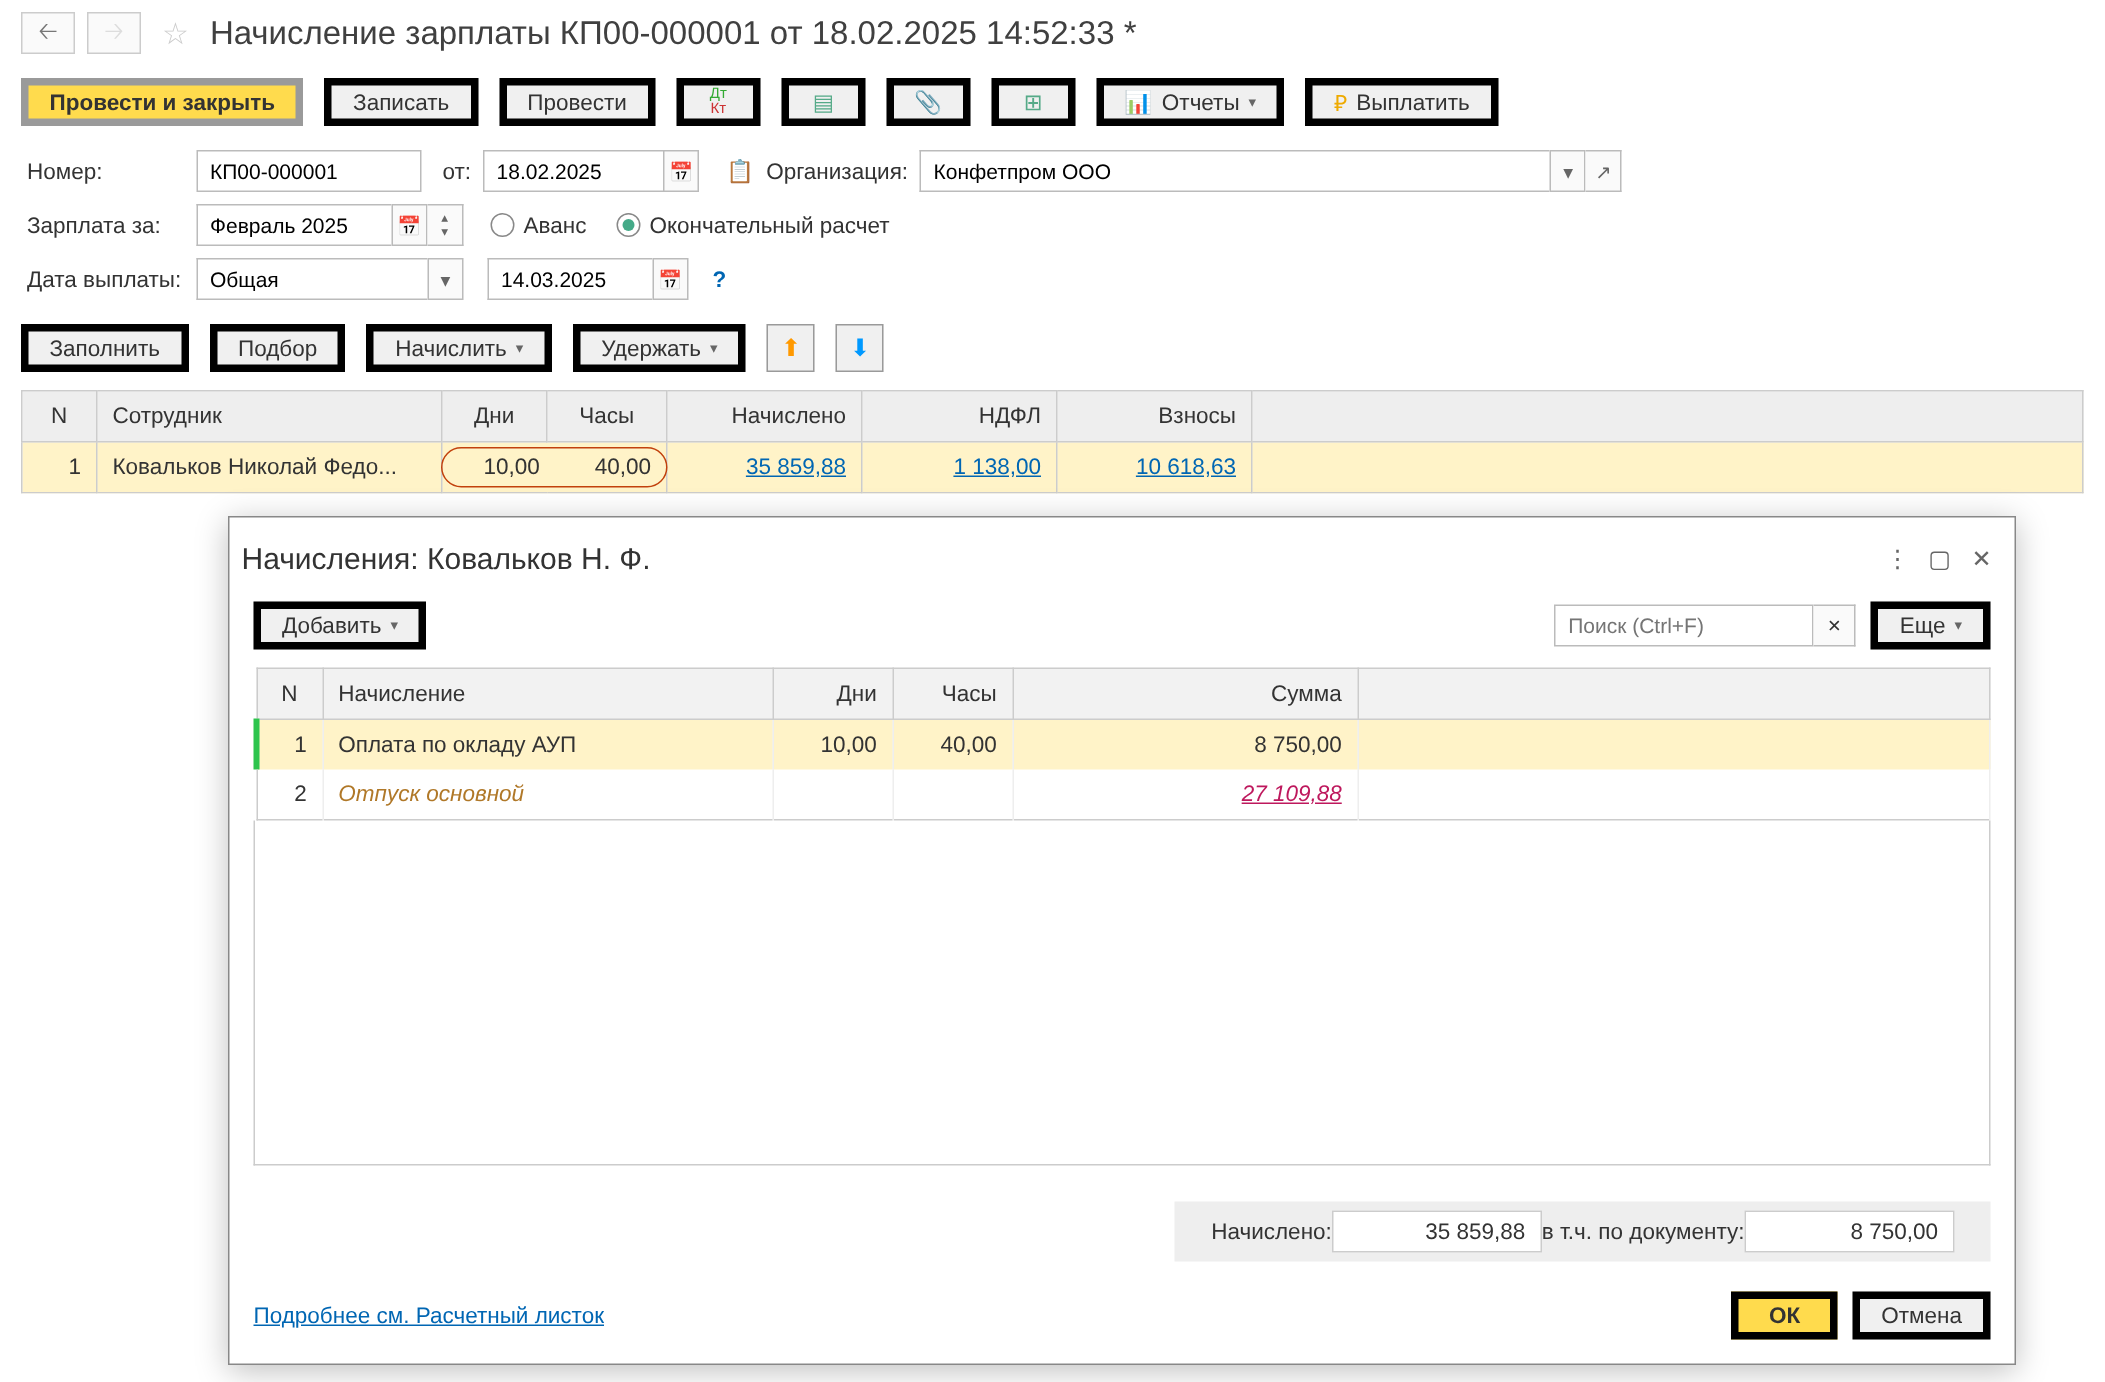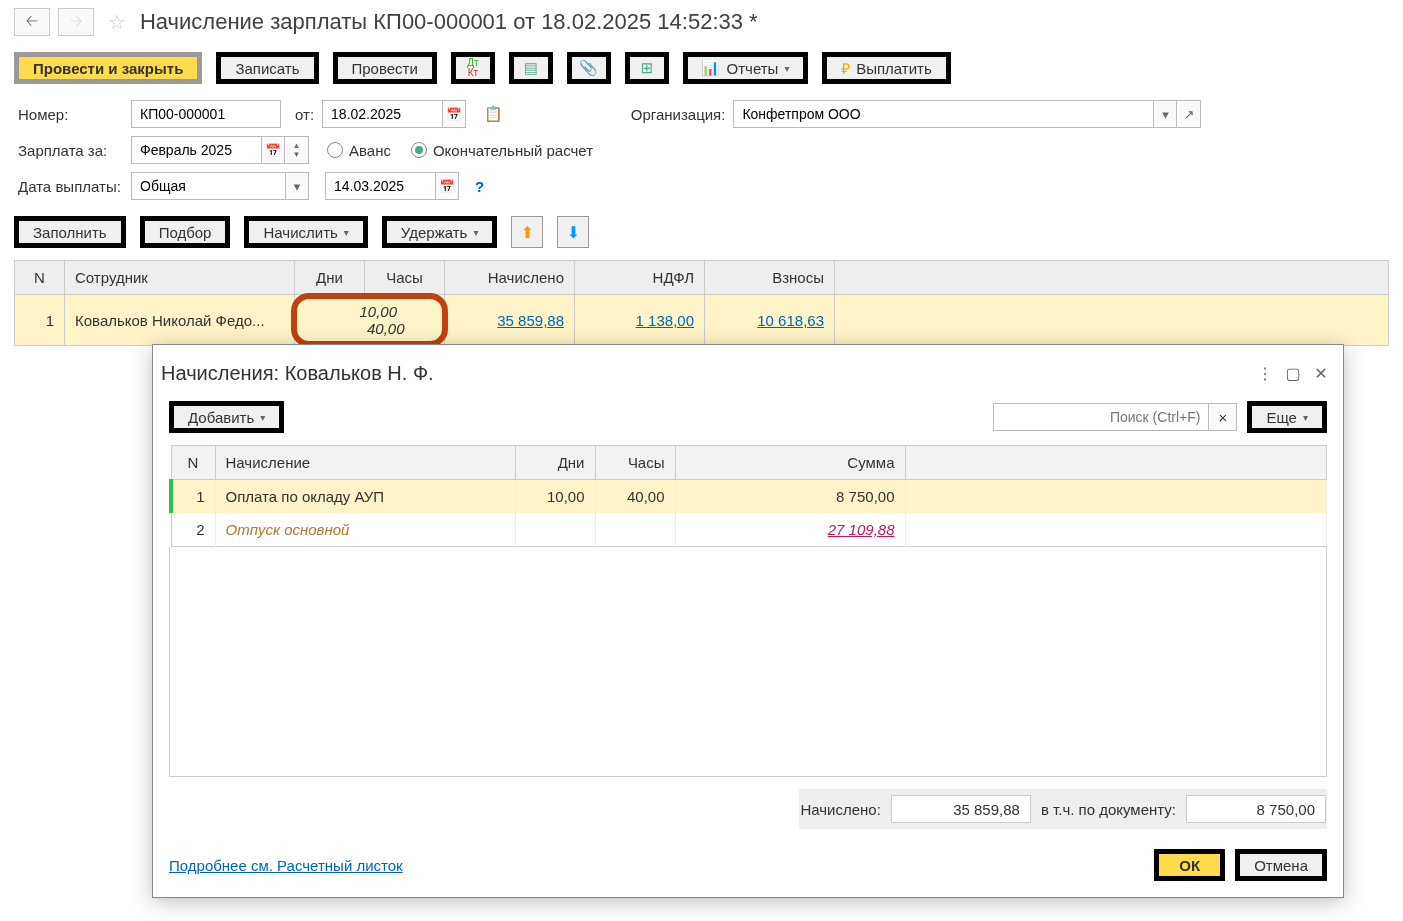--- a/index.html
+++ b/index.html
@@ -53,21 +53,21 @@
   align-items: center;
   gap: 6px;
   cursor: pointer;
 }
 .btn-primary {
   background: #ffdb4d;
   border-color: #9a9a9a;
   font-weight: bold;
 }
 .btn-icon {
-  width: 44px;
+  width: 56px;
   padding: 0;
   justify-content: center;
 }
 .dropdown-arrow {
   font-size: 10px;
   color: #666;
 }
 .form-row {
   display: flex;
   align-items: center;
@@ -138,26 +138,25 @@
 }
 .main-table th.r, .main-table td.r { text-align: right; }
 .main-table th.c, .main-table td.c { text-align: center; }
 .main-table tr.sel td {
   background: #fff3c8;
   border: 1px solid #ccc;
   padding: 8px 10px;
 }
 .link { color: #0066b3; text-decoration: underline; cursor: pointer; }
 .highlight-circle {
-  border: 6px solid #c2410c;
+  border: 1px solid #c2410c;
   border-radius: 18px;
   padding: 4px 10px;
   display: inline-block;
   margin: -4px -6px;
-  font-style: italic;
 }
 
 .modal {
   position: absolute;
   left: 152px;
   top: 344px;
   width: 1192px;
   background: #fff;
   border: 1px solid #888;
   box-shadow: 0 4px 20px rgba(0,0,0,0.25);
@@ -178,21 +177,21 @@
   cursor: pointer;
   font-size: 16px;
 }
 .modal-toolbar {
   display: flex;
   align-items: center;
   padding: 4px 16px 12px;
 }
 .modal-toolbar .spacer { flex: 1; }
 .search-group { display: flex; }
-.search-input { width: 216px; text-align: right; }
+.search-input { width: 173px; }
 .search-clear {
   width: 28px; height: 28px; border: 1px solid #bbb; border-left: none;
   background: #fafafa; display: inline-flex; align-items: center; justify-content: center;
 }
 .detail-table {
   margin: 0 16px;
   border: 1px solid #ccc;
   border-collapse: collapse;
   width: calc(100% - 32px);
 }
@@ -221,24 +220,24 @@
 .italic-orange-u { color: #be185d; font-style: italic; text-decoration: underline;}
 .totals-row {
   margin: 12px 16px 0;
   display: flex;
   justify-content: flex-end;
   align-items: center;
   gap: 10px;
 }
 .totals-box {
   background: #eee;
-  padding: 6px 1px;
-  display: flex;
-  align-items: center;
-  gap: 10px;
+  padding: 6px 24px;
+  display: flex;
+  align-items: center;
+  margin-top: 12px;
 }
 .readonly-field {
   background: #fff;
   border: 1px solid #ccc;
   padding: 4px 10px;
   min-width: 140px;
   text-align: right;
   height: 28px;
   display: inline-flex;
   align-items: center;
@@ -292,21 +291,21 @@
 
 <div class="form-row">
   <span class="form-label">Номер:</span>
   <input class="input" style="width: 150px;" value="КП00-000001">
   <span style="margin-left:6px">от:</span>
   <div class="input-group">
     <input class="input" style="width: 120px;" value="18.02.2025">
     <span class="input-addon">📅</span>
   </div>
   <span style="margin-left:10px;color:#3a3">📋</span>
-  <span class="form-label" style="width:auto;margin-left:120px">Организация:</span>
+  <span class="form-label" style="width:auto;">Организация:</span>
   <div class="input-group" style="flex:0 0 auto">
     <input class="input" style="width: 420px;" value="Конфетпром ООО">
     <span class="input-addon">▾</span>
     <span class="input-addon">↗</span>
   </div>
 </div>
 
 <div class="form-row">
   <span class="form-label">Зарплата за:</span>
   <div class="input-group">

